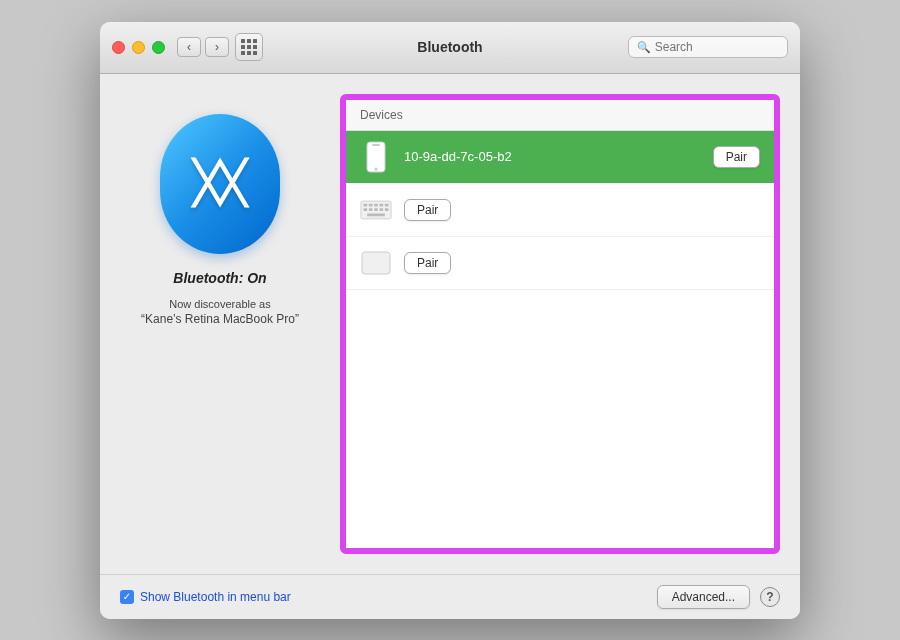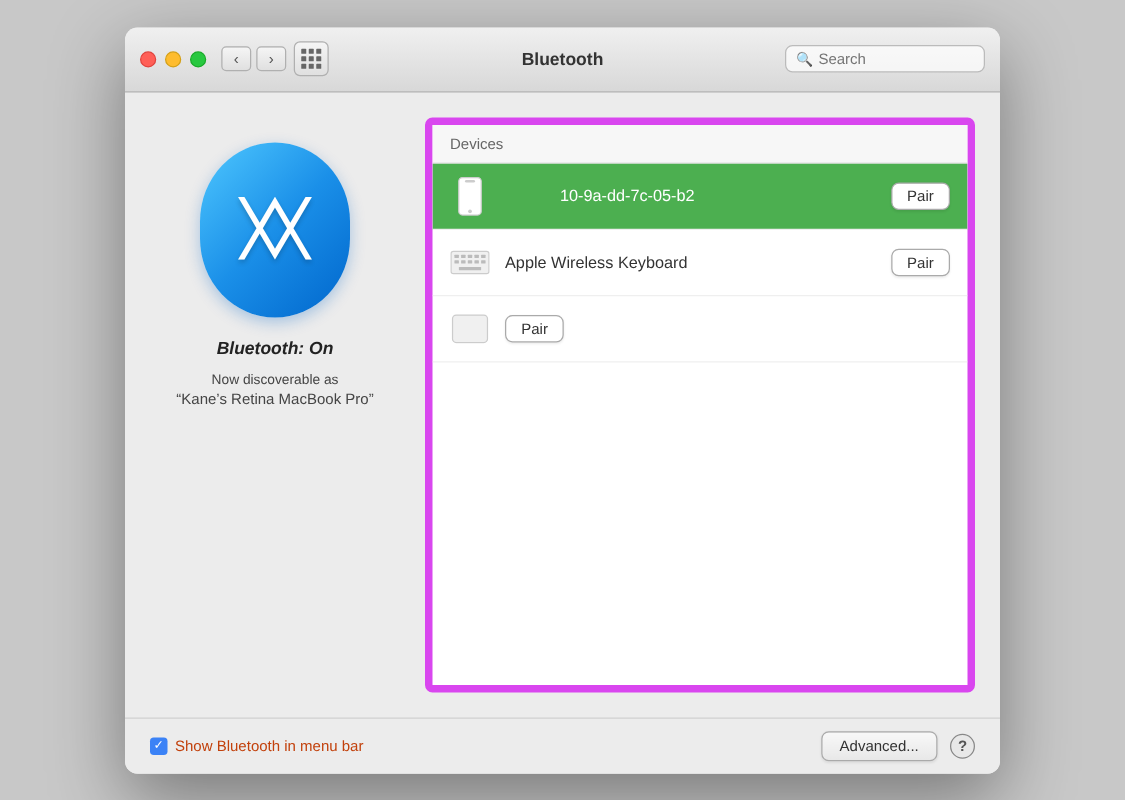--- a/index.html
+++ b/index.html
@@ -229,21 +229,20 @@
     .device-row {
       display: flex;
       align-items: center;
       padding: 10px 14px;
       border-bottom: 1px solid #efefef;
       cursor: pointer;
     }
 
     .device-row.selected {
       background: #4caf50;
-      gap: 44px;
     }
 
     .device-row.selected .device-name {
       color: white;
     }
 
     .device-icon {
       width: 32px;
       height: 32px;
       margin-right: 12px;
@@ -299,21 +298,21 @@
     }
 
     .checkmark {
       color: white;
       font-size: 10px;
       line-height: 1;
     }
 
     .checkbox-label {
       font-size: 12px;
-      color: #c2410c;
+      color: #1d4ed8;
     }
 
     .advanced-btn {
       margin-left: auto;
       background: linear-gradient(to bottom, #f8f8f8, #e8e8e8);
       border: 1px solid #aaa;
       border-radius: 6px;
       padding: 4px 14px;
       font-size: 12px;
       color: #333;
@@ -416,21 +415,20 @@
               <rect x="22" y="4" width="4" height="3" rx="0.5" fill="#bbb"></rect>
               <rect x="28" y="4" width="4" height="3" rx="0.5" fill="#bbb"></rect>
               <rect x="4" y="9" width="4" height="3" rx="0.5" fill="#bbb"></rect>
               <rect x="10" y="9" width="4" height="3" rx="0.5" fill="#bbb"></rect>
               <rect x="16" y="9" width="4" height="3" rx="0.5" fill="#bbb"></rect>
               <rect x="22" y="9" width="4" height="3" rx="0.5" fill="#bbb"></rect>
               <rect x="28" y="9" width="4" height="3" rx="0.5" fill="#bbb"></rect>
               <rect x="8" y="15" width="20" height="3" rx="0.5" fill="#bbb"></rect>
             </svg>
           </div>
-          <span class="device-name">Apple Wireless Keyboard</span>
           <button class="pair-btn">Pair</button>
         </div>
 
         <div class="device-row">
           <div class="device-icon">
             <svg width="30" height="24" viewBox="0 0 30 24">
               <rect x="1" y="1" width="28" height="22" rx="3" fill="#f0f0f0" stroke="#ccc" stroke-width="1"></rect>
             </svg>
           </div>
           <button class="pair-btn">Pair</button>

